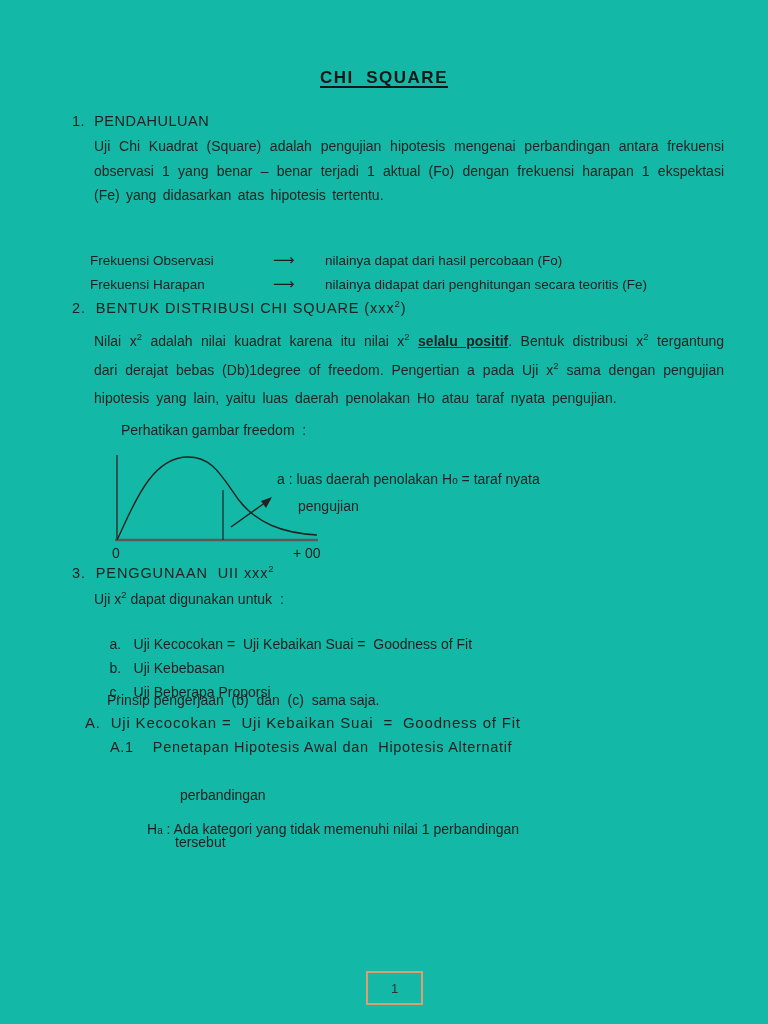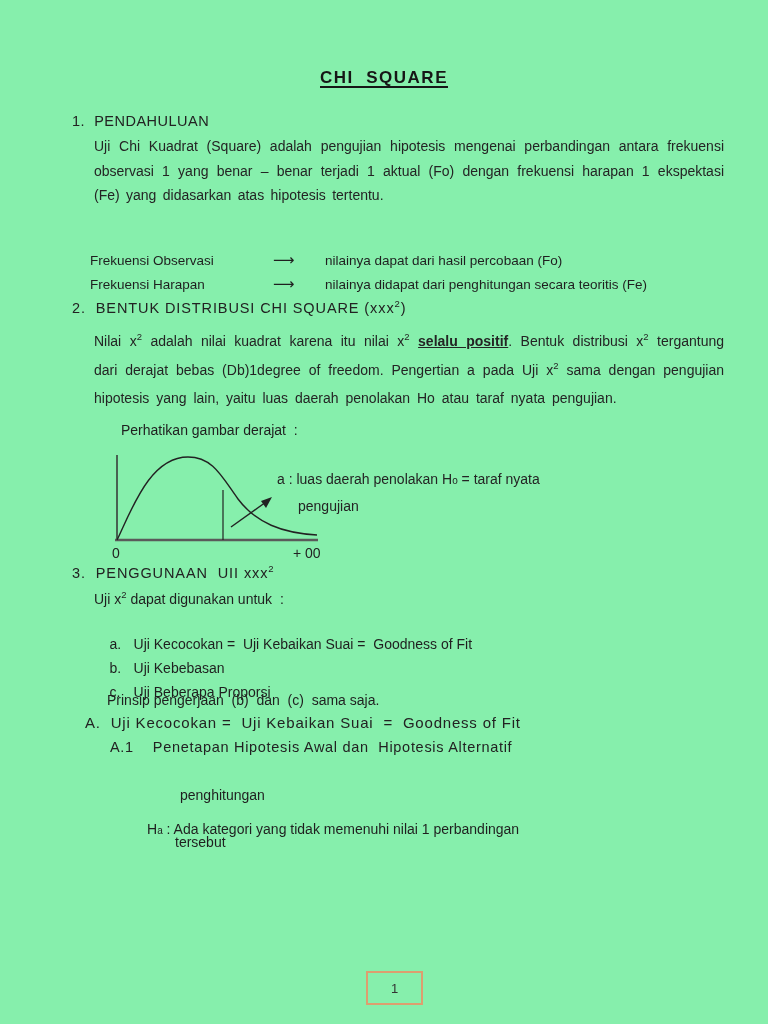--- a/index.html
+++ b/index.html
@@ -1,17 +1,17 @@
 <!DOCTYPE html>
 <html><head>
 <meta charset="utf-8">
 <style>
   html,body {margin:0; padding:0; background:#ffffff;}
   .page {
-    position:relative; width:768px; height:1024px; background:#86efac;
+    position:relative; width:768px; height:1024px; background:#14b8a6;
     font-family:"Liberation Sans", sans-serif; color:#1f1f1f; overflow:hidden;
   }
   .abs {position:absolute;}
   .line {white-space:pre;}
   .title {
     font-weight:bold; font-size:17px; letter-spacing:1.5px; color:#161616;
     text-decoration:underline; text-decoration-thickness:2px; text-underline-offset:3px;
     text-align:center; width:768px;
   }
   .h-sec {font-size:14.5px; letter-spacing:0.9px; color:#222;}
@@ -53,21 +53,21 @@
   </div>
 
   <div class="abs freq-row" style="top:260px; left:75px;">
     <span class="fr-label">Frekuensi Harapan</span><span class="fr-arrow">⟶</span><span>nilainya didapat dari penghitungan secara teoritis (Fe)</span>
   </div>
 
   <div class="abs h-sec line" style="top:300px; left:72px;"><span>2.  BENTUK DISTRIBUSI CHI SQUARE (xxx</span><sup>2</sup><span>)</span></div>
 
   <div class="abs para" style="top:327px; left:94px; width:630px; line-height:28.5px; word-spacing:3px;"><span>Nilai x</span><sup>2</sup><span> adalah nilai kuadrat karena itu nilai x</span><sup>2</sup><span> </span><span style="font-weight: bold; text-decoration: underline;">selalu positif</span><span>. Bentuk distribusi x</span><sup>2</sup><span> tergantung dari derajat bebas (Db)1degree of freedom. Pengertian a pada Uji x</span><sup>2</sup><span> sama dengan pengujian hipotesis yang lain, yaitu luas daerah penolakan Ho atau taraf nyata pengujian.</span></div>
 
-  <div class="abs body-txt line" style="top:422px; left:121px;">Perhatikan gambar derajat  :</div>
+  <div class="abs body-txt line" style="top:422px; left:121px;">Perhatikan gambar freedom  :</div>
 
   <svg class="abs" style="top:447px; left:110px;" width="220" height="100" viewBox="0 0 220 100">
     <line x1="7" y1="8" x2="7" y2="93" stroke="#333" stroke-width="1.5"></line>
     <line x1="5" y1="93" x2="208" y2="93" stroke="#5a5a5a" stroke-width="2.5"></line>
     <path d="M7,93 C22,62 40,10 78,10 C103,10 112,30 128,52 C146,76 172,86 207,88" fill="none" stroke="#222" stroke-width="1.4"></path>
     <line x1="113" y1="43" x2="113" y2="93" stroke="#222" stroke-width="1.2"></line>
     <line x1="121" y1="80" x2="156" y2="55" stroke="#222" stroke-width="1.4"></line>
     <polygon points="162,50 151,54 156,61" fill="#222"></polygon>
   </svg>
 
@@ -90,21 +90,21 @@
   <div class="abs list-row" style="top:668px; left:94px;">
     <span class="li-marker">c.</span><span>Uji Beberapa Proporsi</span>
   </div>
 
   <div class="abs body-txt line" style="top:692px; left:107px;">Prinsip pengerjaan  (b)  dan  (c)  sama saja.</div>
 
   <div class="abs sub-a line" style="top:714px; left:85px;">A.  Uji Kecocokan =  Uji Kebaikan Suai  =  Goodness of Fit</div>
 
   <div class="abs sub-a1 line" style="top:739px; left:110px;">A.1    Penetapan Hipotesis Awal dan  Hipotesis Alternatif</div>
 
-  <div class="abs body-txt line" style="top:787px; left:180px;">penghitungan</div>
+  <div class="abs body-txt line" style="top:787px; left:180px;">perbandingan</div>
 
   <div class="abs body-txt line" style="top:810px; left:147px;margin-top:11px;"><span>H</span><span class="small-char">a</span><span> : Ada kategori yang tidak memenuhi nilai 1 perbandingan</span></div>
   <div class="abs body-txt line" style="top:834px; left:175px;">tersebut</div>
 
   <div class="abs page-box" style="top:971px; left:366px;">
     <span>1</span>
   </div>
 
 </div>
 

